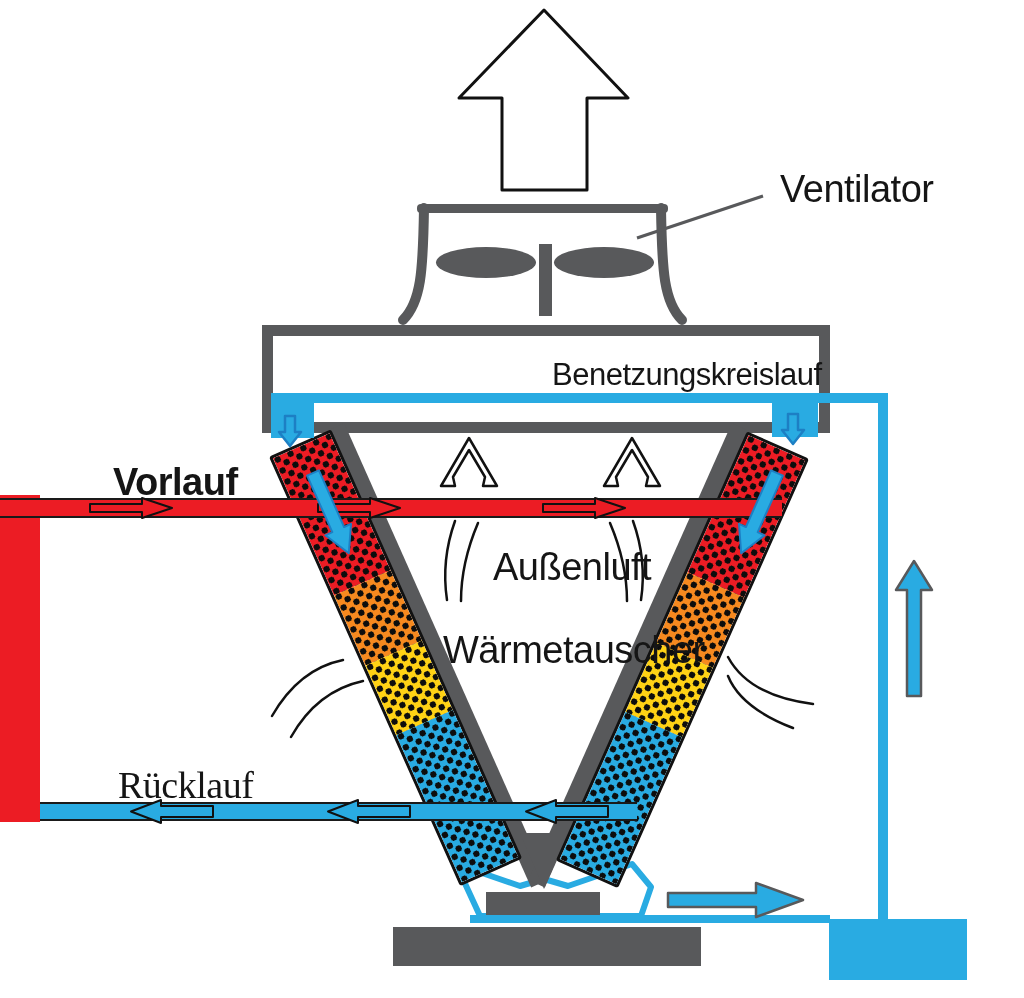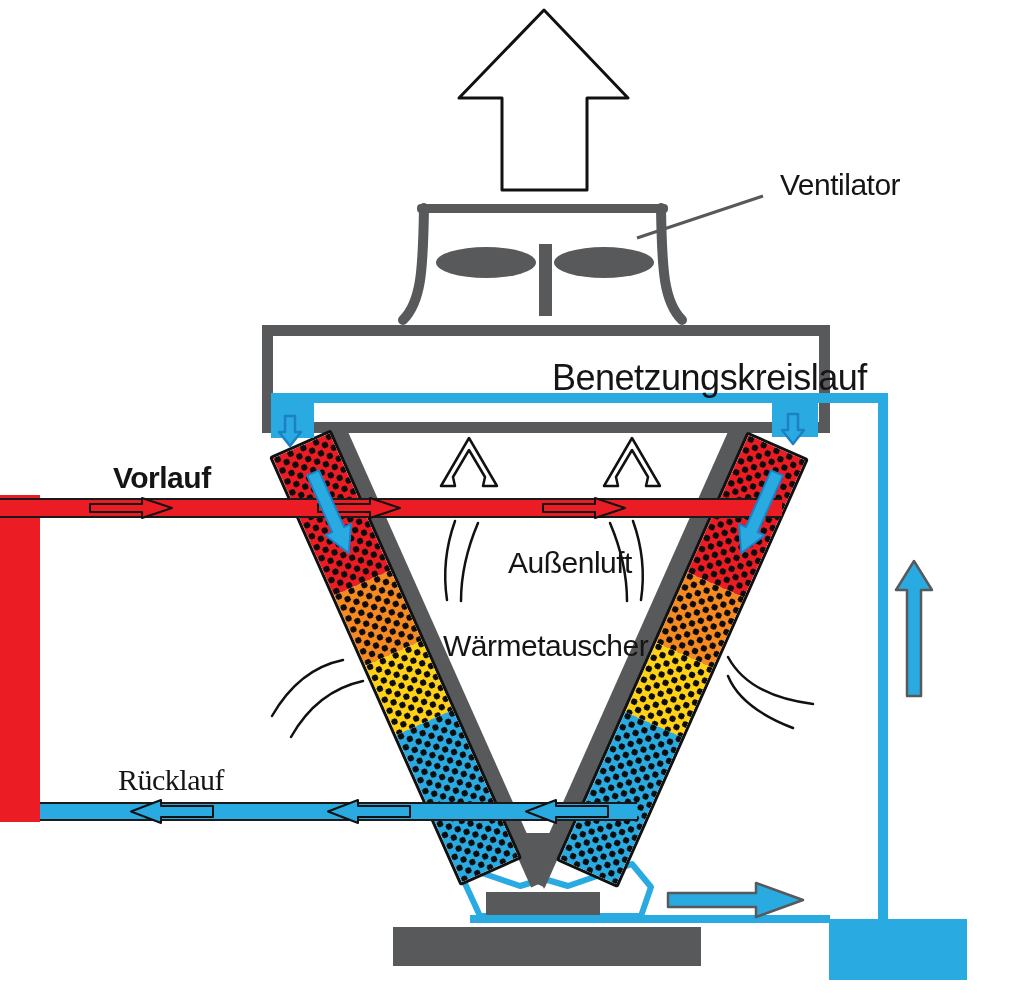--- a/index.html
+++ b/index.html
@@ -3,21 +3,21 @@
 <meta charset="utf-8">
 <style>
   :root{
     --gray:#58595B; --red:#EC1C24; --cyan:#29ABE2; --orange:#F6891F;
     --yellow:#FFD215; --ink:#151515; --white:#ffffff; --arrowblue:#1D7FC4;
   }
   html,body{margin:0;padding:0;background:#fff;}
   #stage{position:relative;width:1024px;height:998px;background:#fff;overflow:hidden;
          font-family:"Liberation Sans", sans-serif;color:var(--ink);}
   .abs{position:absolute;}
-  .label{position:absolute;font-size:30px;white-space:nowrap;color:var(--ink);letter-spacing:-0.5px;}
+  .label{position:absolute;font-size:38px;white-space:nowrap;color:var(--ink);letter-spacing:-0.5px;}
   svg{position:absolute;left:0;top:0;pointer-events:none;}
   
   .z1{z-index:10}.z2{z-index:20}.z3{z-index:30}.z4{z-index:40}.z5{z-index:50}.z6{z-index:60}.z7{z-index:70}
   
   #casing{left:262px;top:325px;width:568px;height:108px;box-sizing:border-box;
           border:11px solid var(--gray);background:#fff;}
   #fan-top-bar{left:417px;top:204px;width:251px;height:9px;background:var(--gray);border-radius:4px;}
   .blade{background:var(--gray);border-radius:50%;width:100px;height:31px;top:247px;}
   #fan-shaft{left:539px;top:244px;width:13px;height:72px;background:var(--gray);}
   
@@ -151,18 +151,18 @@
       <path d="M285,416 h10 v16 h6 l-11,14 l-11,-14 h6 z"></path>
       <path d="M788,414 h10 v16 h6 l-11,14 l-11,-14 h6 z"></path>
     </g>
 
     <path d="M907,696 L907,590 L896,590 L914,561 L932,590 L921,590 L921,696 Z" fill="#29ABE2" stroke="#58595B" stroke-width="2.5" stroke-linejoin="round"></path>
 
     <path d="M668,893 h88 v-10 l47,17 l-47,17 v-10 h-88 z" fill="#29ABE2" stroke="#58595B" stroke-width="2.5" stroke-linejoin="round"></path>
   </svg>
 
   <div class="label z7" style="left:780px;top:168px;">Ventilator</div>
-  <div class="label z7" style="left:552px;top:357px;font-size:36px;">Benetzungskreislauf</div>
+  <div class="label z7" style="left:552px;top:357px;font-size:31px;">Benetzungskreislauf</div>
   <div class="label z7" style="left:113px;top:461px;font-weight:bold;">Vorlauf</div>
-  <div class="label z7" style="left:508px;top:546px;">Außenluft</div>
+  <div class="label z7" style="left:493px;top:546px;">Außenluft</div>
   <div class="label z7" style="left:443px;top:629px;text-align:right;">Wärmetauscher</div>
   <div class="label z7" style="left:118px;top:763px;font-family:Liberation Serif, serif;">Rücklauf</div>
 </div>
 
 </body></html>

